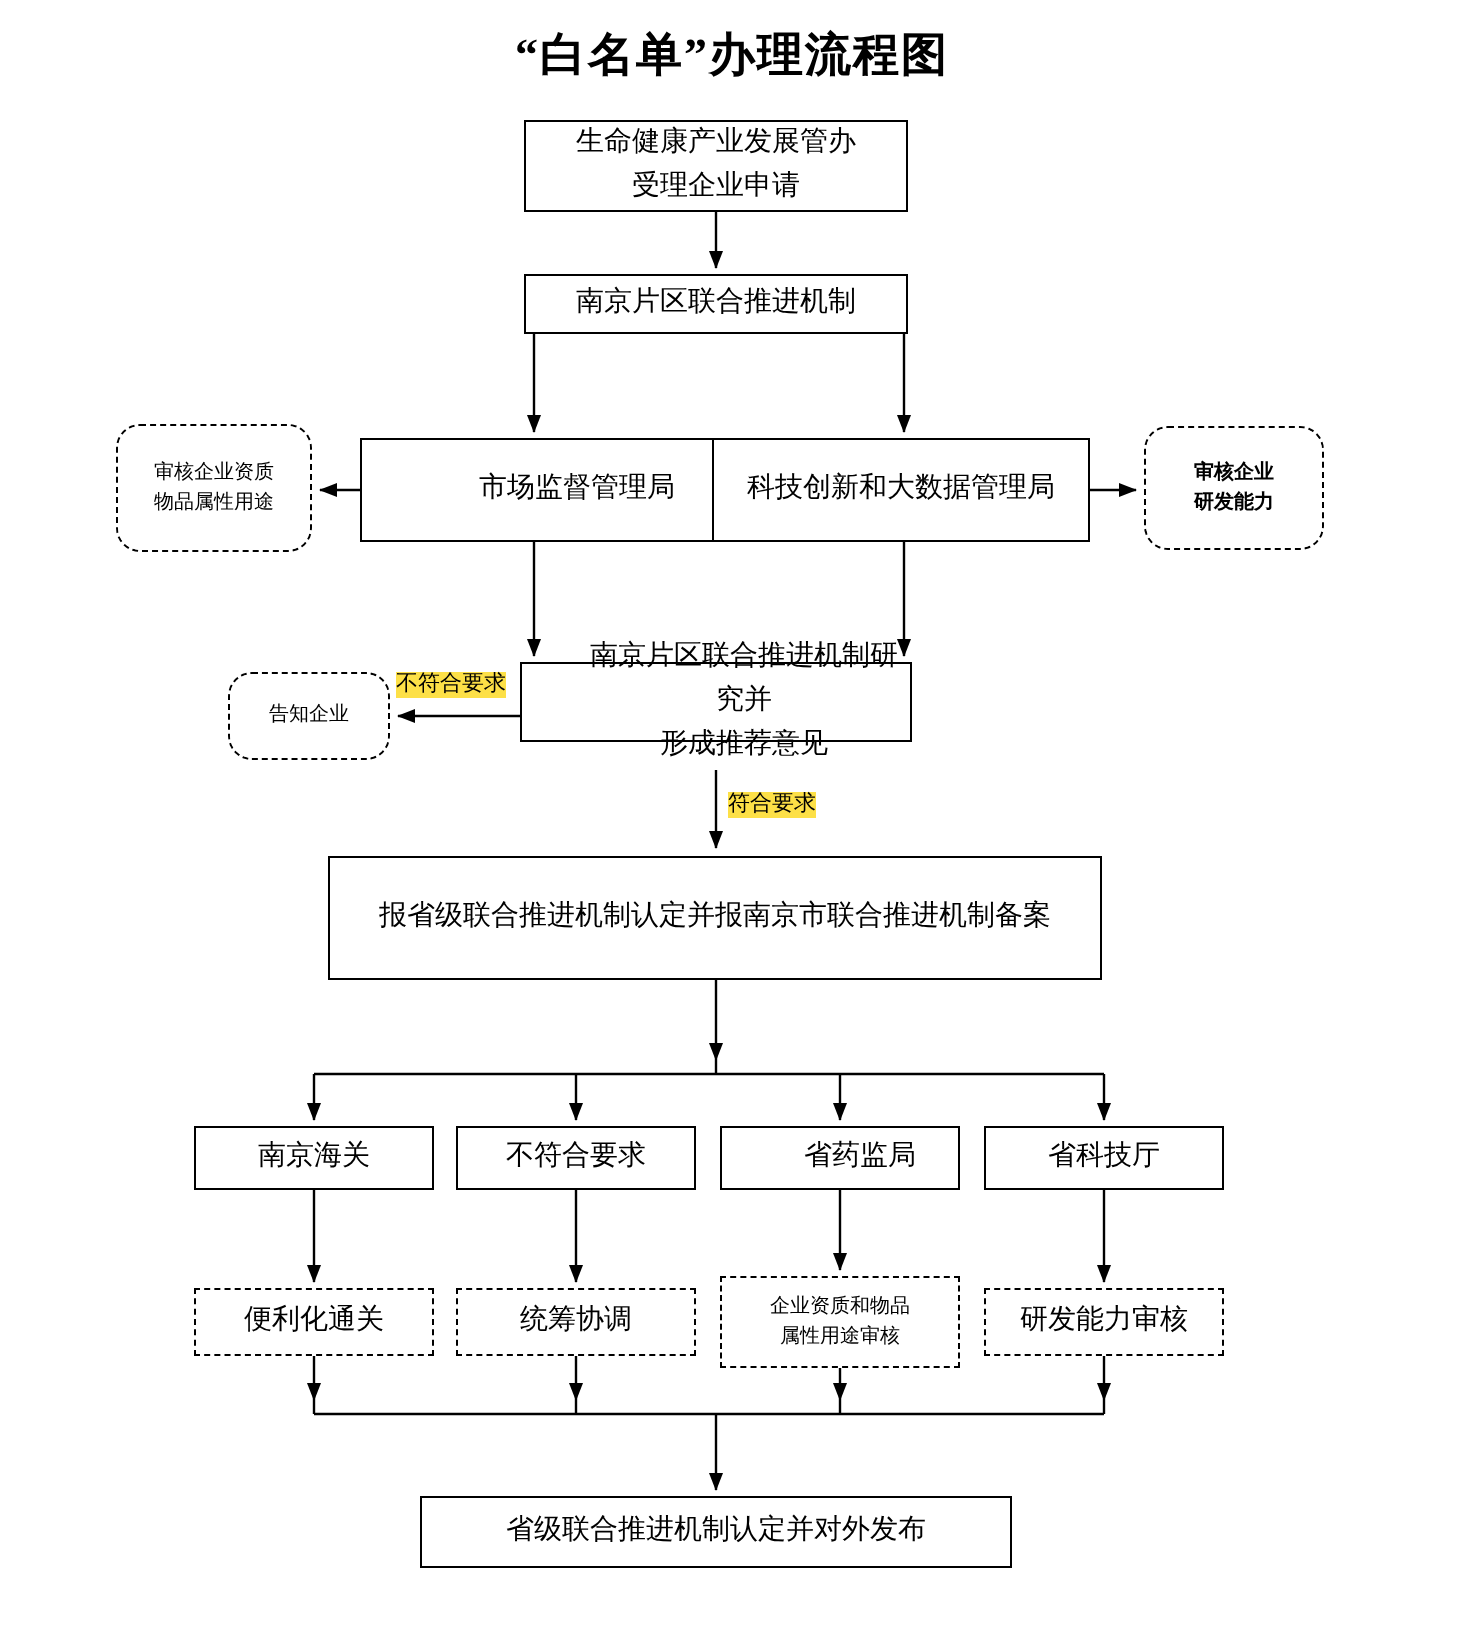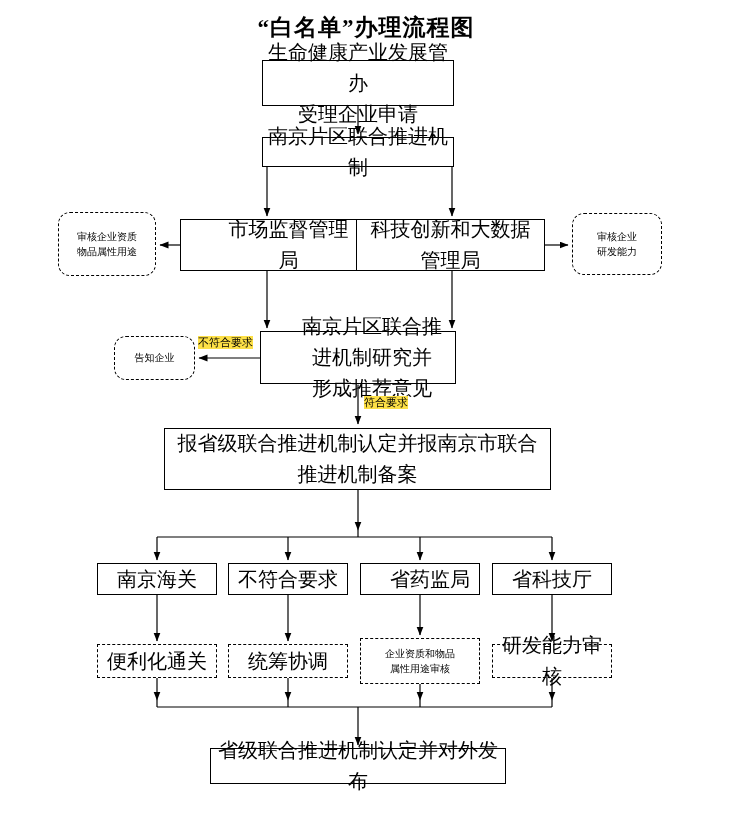--- a/index.html
+++ b/index.html
@@ -27,21 +27,21 @@
     letter-spacing: 1px;
   }
   .node {
     position: absolute;
     border: 1px solid #000;
     background: #fff;
     display: flex;
     align-items: center;
     justify-content: center;
     text-align: center;
-    font-size: 20px;
+    font-size: 14px;
     line-height: 1.55;
     white-space: pre-line;
     box-sizing: border-box;
     padding: 2px 4px;
   }
   .node.dashed {
     border-style: dashed;
   }
   .node.rounded {
     border-radius: 12px;
@@ -130,24 +130,24 @@
 
   <div class="node" style="left:262px; top:137px; width:192px; height:30px;">南京片区联合推进机制</div>
 
   <div class="node" style="left:180px; top:219px; width:177px; height:52px;padding-left:44px;">市场监督管理局</div>
 
   <div class="node" style="left:356px; top:219px; width:189px; height:52px;">科技创新和大数据管理局</div>
 
   <div class="node dashed rounded small" style="left:58px; top:212px; width:98px; height:64px;">审核企业资质
 物品属性用途</div>
 
-  <div class="node dashed rounded small" style="left:572px; top:213px; width:90px; height:62px;">审核企业
+  <div class="node dashed rounded small" style="left:572px; top:213px; width:90px; height:62px;font-weight:bold;">审核企业
 研发能力</div>
 
-  <div class="node" style="left:260px; top:331px; width:196px; height:53px;padding-left:32px;">南京片区联合推进机制研究并
+  <div class="node" style="left:260px; top:331px; width:196px; height:40px;padding-left:32px;">南京片区联合推进机制研究并
 形成推荐意见</div>
 
   <div class="node dashed rounded small" style="left:114px; top:336px; width:81px; height:44px;">告知企业</div>
 
   <div class="flow-label" style="left:198px; top:336px;">不符合要求</div>
 
   <div class="flow-label" style="left:364px; top:396px;">符合要求</div>
 
   <div class="node" style="left:164px; top:428px; width:387px; height:62px;">报省级联合推进机制认定并报南京市联合推进机制备案</div>
 

